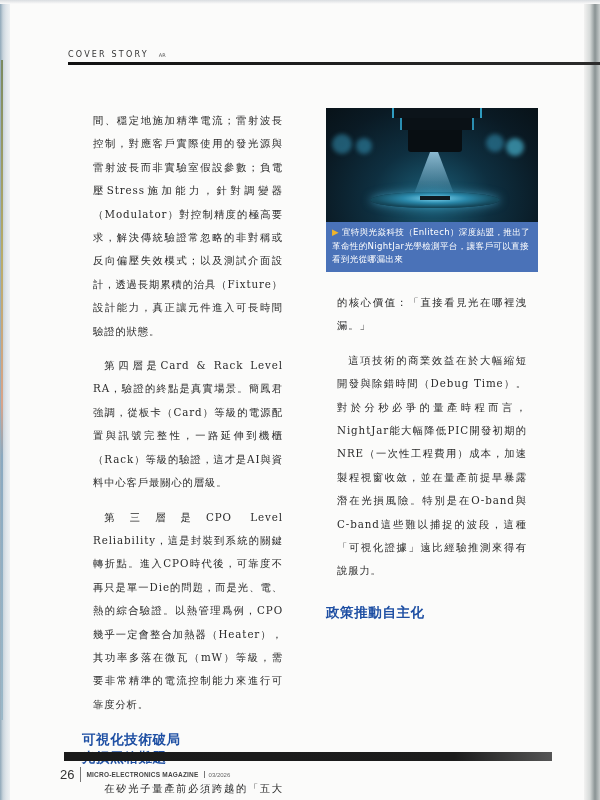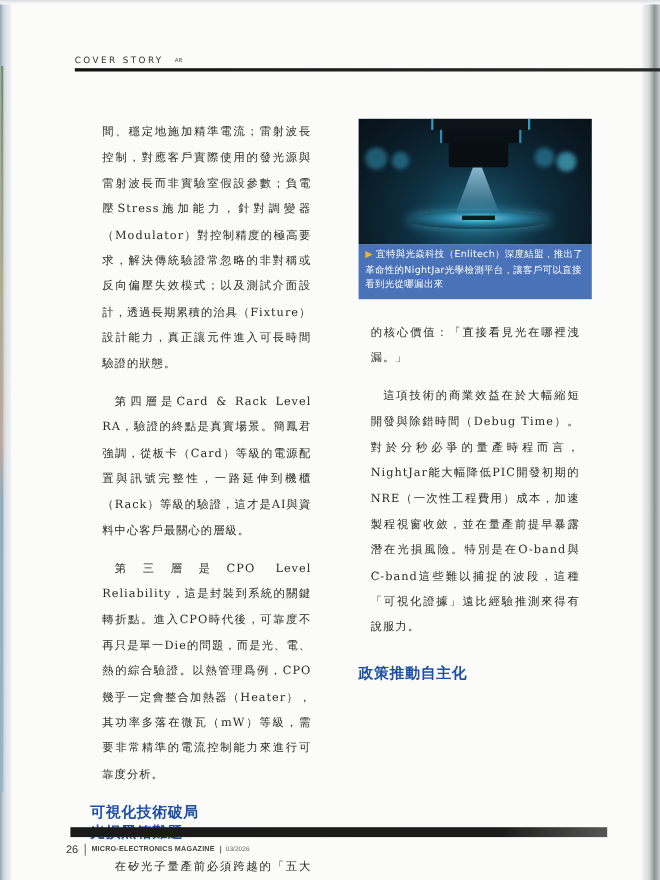--- a/index.html
+++ b/index.html
@@ -82,21 +82,21 @@
   }
   .caption .tri { color:#f0b52a; margin-right:3px; }
   .footer-rule {
     position:absolute; left:64px; top:752px; width:488px; height:9px;
     background:linear-gradient(to right,#1a1a1a 0,#1c1c1c 80%,#555 100%);
   }
   .footer {
     position:absolute; left:60px; top:767px;
     font-family:"Liberation Sans", sans-serif; color:#444; display:flex; align-items:center;
   }
-  .footer .pg { font-size:10px; color:#333; padding-right:6px; border-right:1px solid #777; }
+  .footer .pg { font-size:13px; color:#333; padding-right:6px; border-right:1px solid #777; }
   .footer .mag { font-size:6.5px; font-weight:bold; letter-spacing:0.2px; padding:0 5px; border-right:1px solid #777; }
   .footer .date { font-size:6px; padding-left:4px; color:#666; }
 </style>
 </head>
 <body>
 
 <div class="binding-left"></div>
 <div class="binding-right"></div>
 <div class="top-shade"></div>
 

